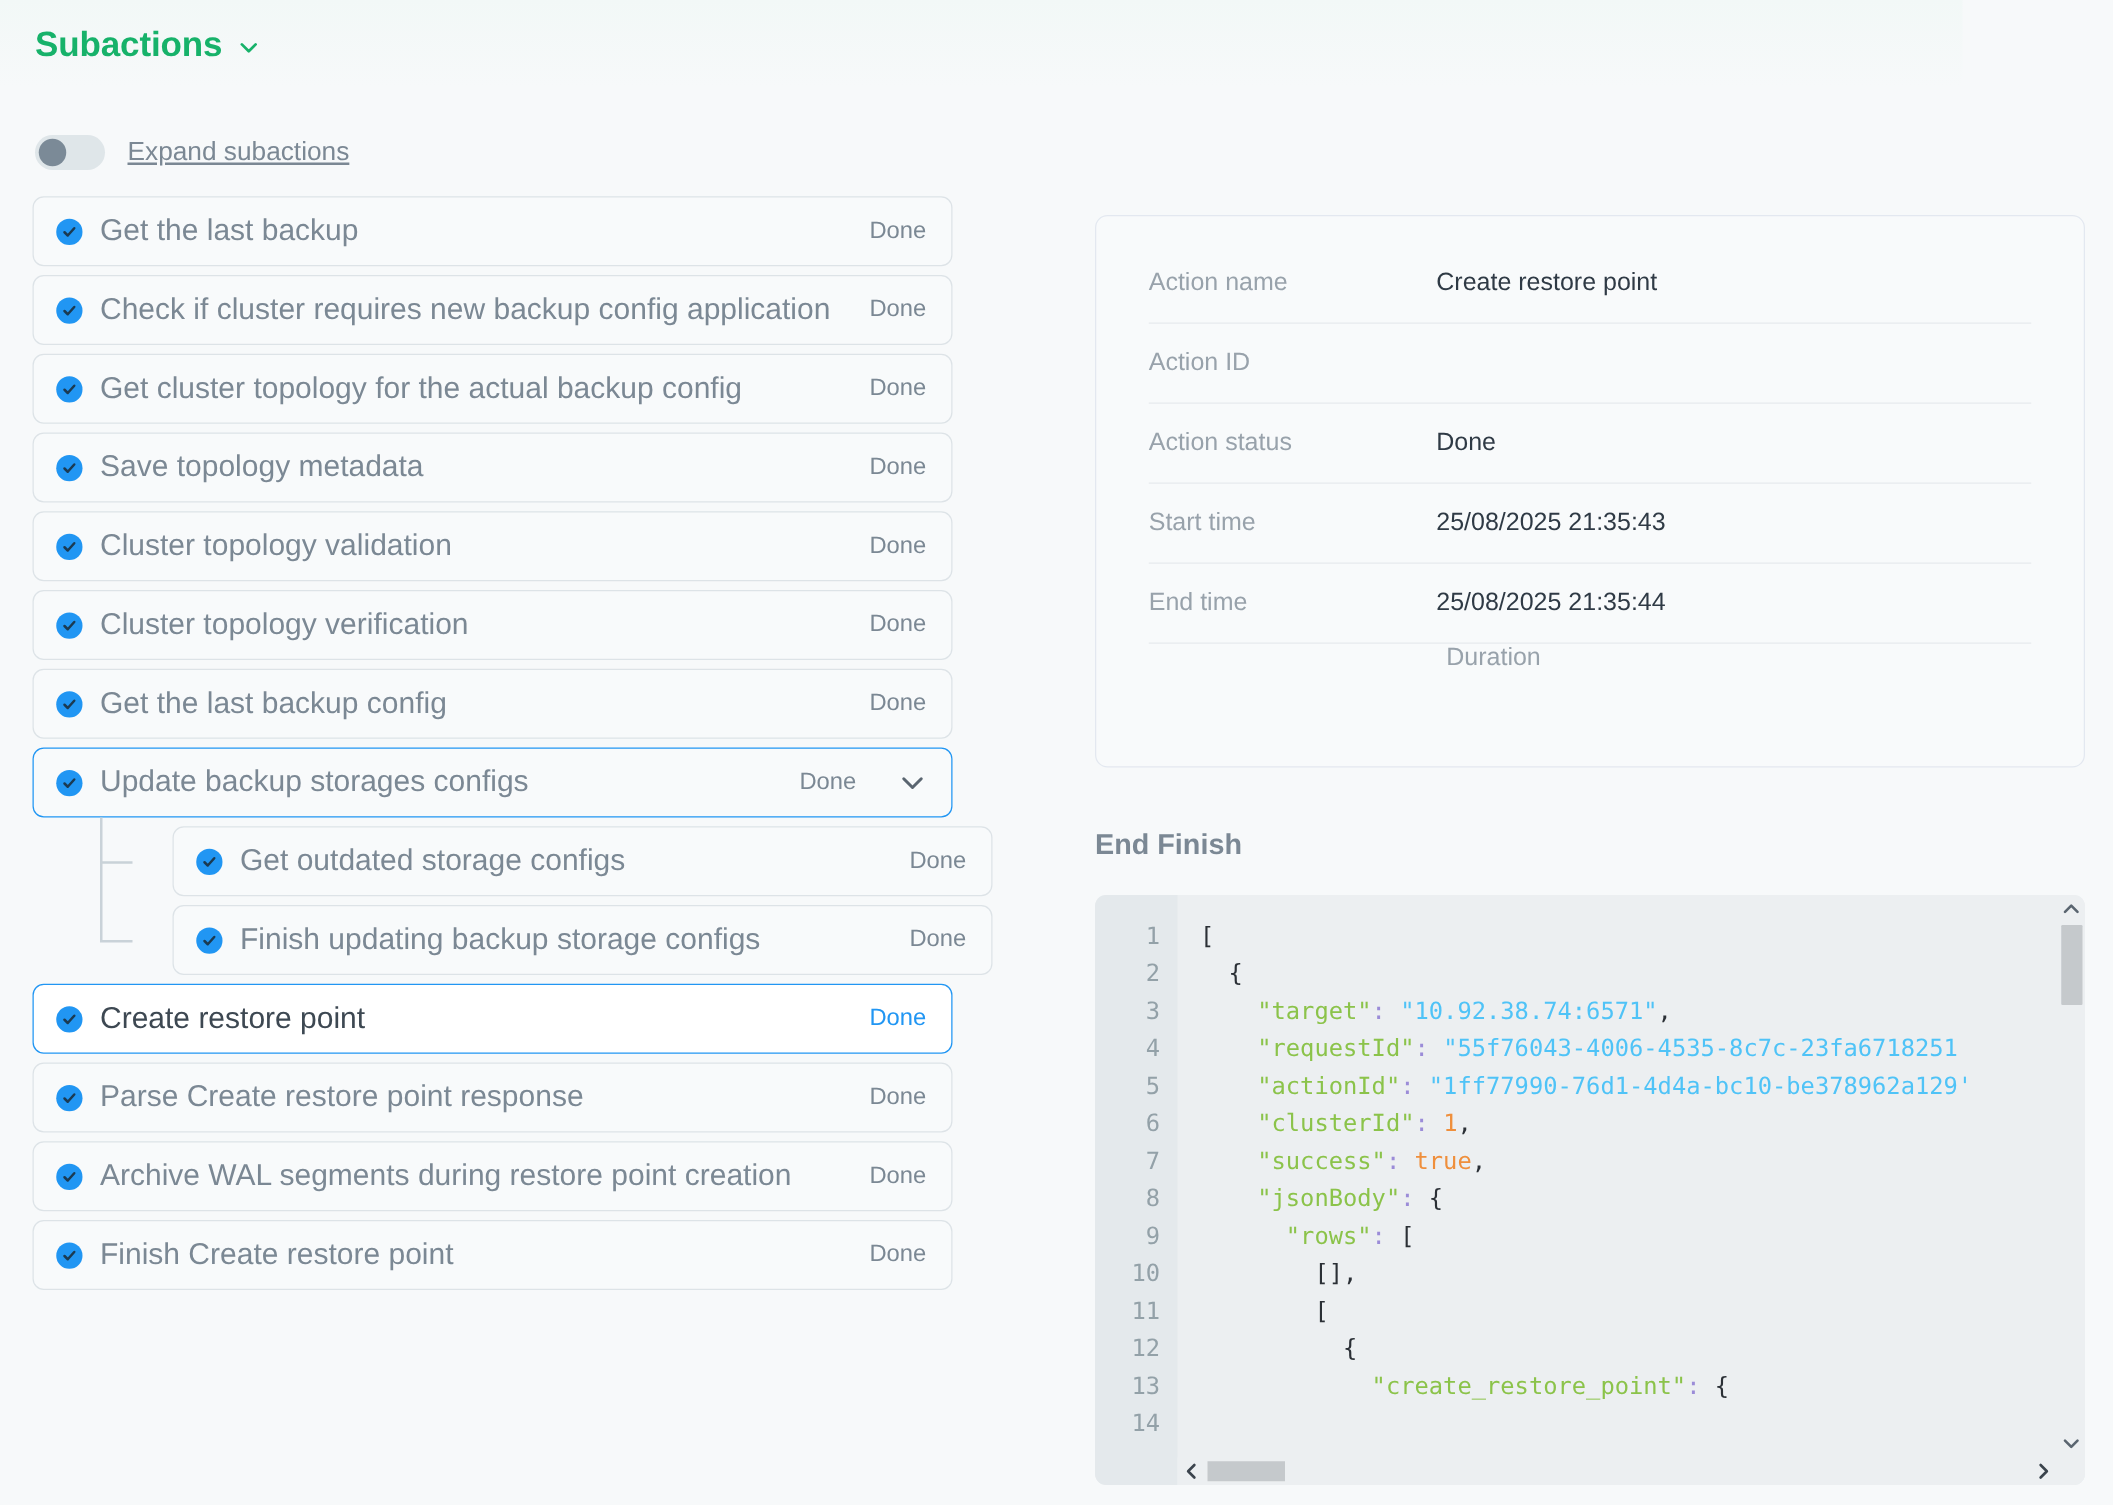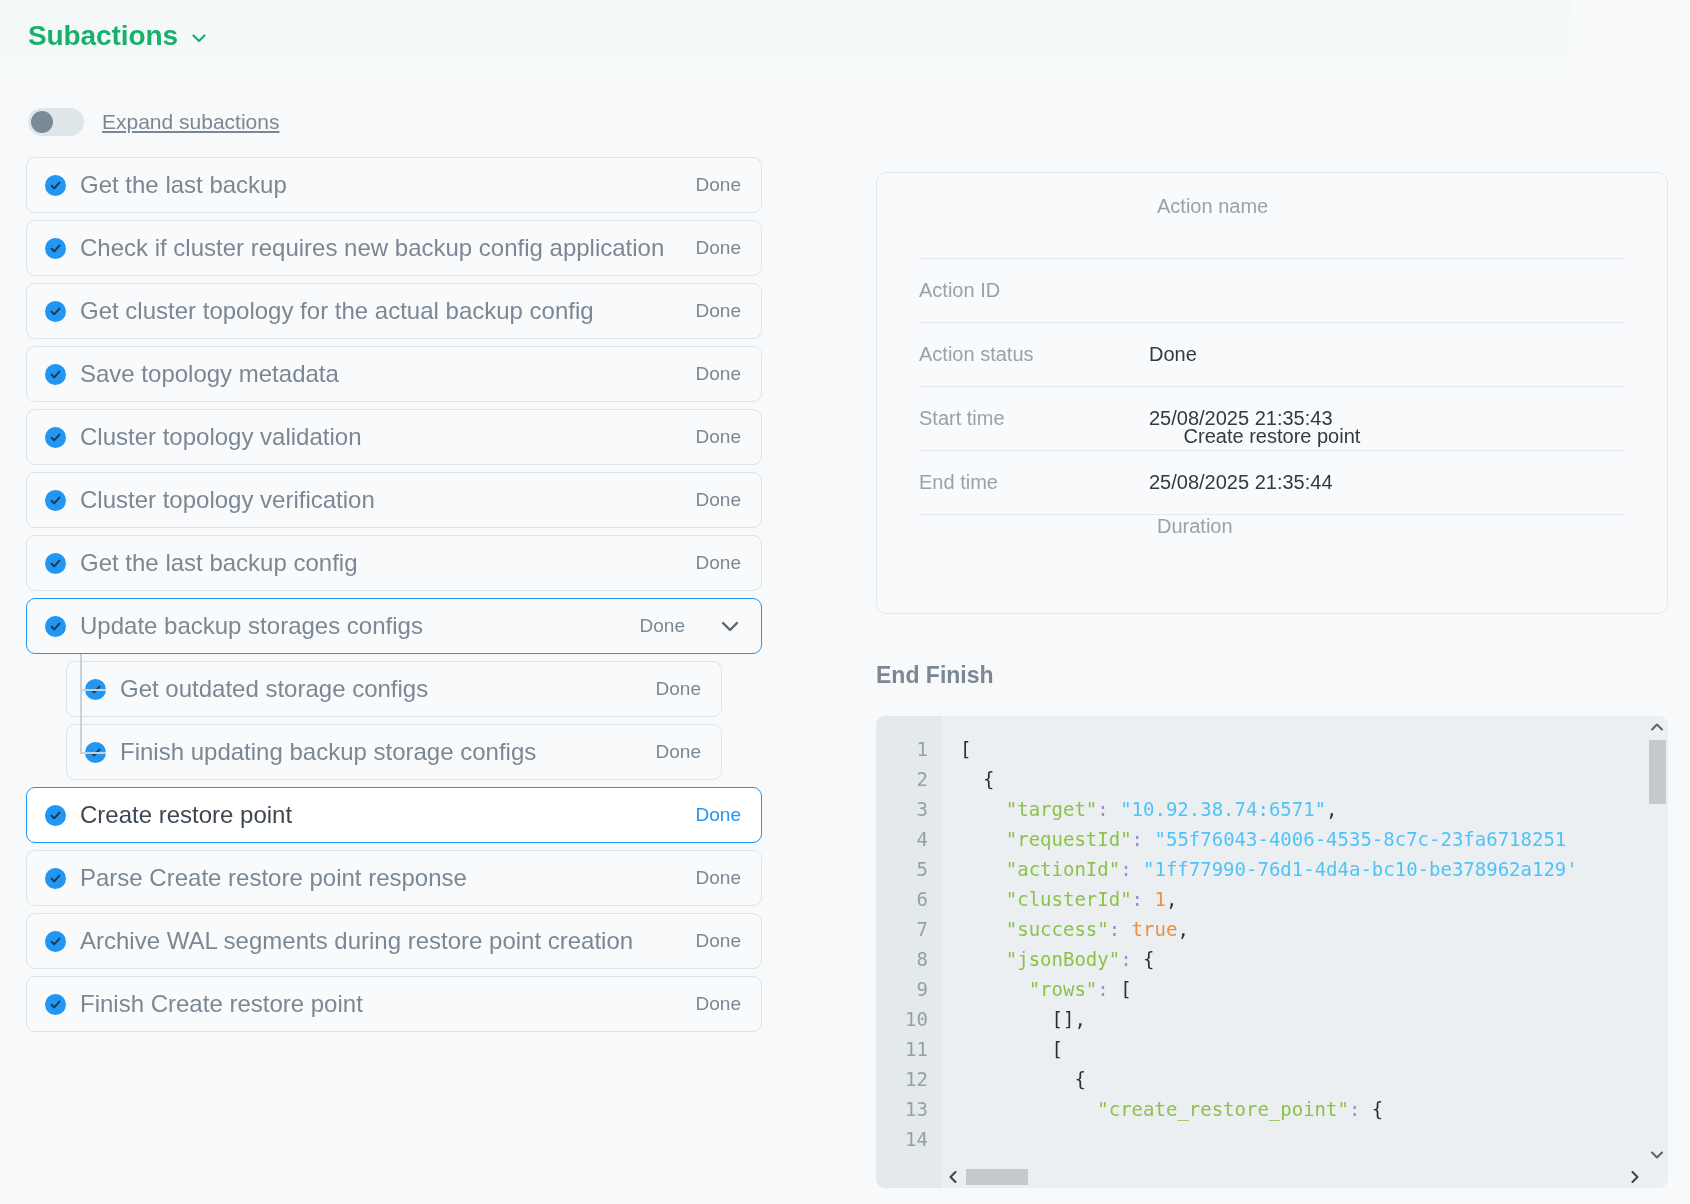--- a/index.html
+++ b/index.html
@@ -76,21 +76,21 @@
     height: 56px;
     background: #f8fafb;
     border: 1px solid #dde3e7;
     border-radius: 9px;
     display: flex;
     align-items: center;
     padding: 0 20px 0 18px;
     margin-bottom: 7px;
   }
   .sub-row.child {
-    margin-left: 40px;
+    margin-left: 112px;
     width: 656px;
   }
   .sub-row.selected {
     background: #ffffff;
     border: 1px solid #2196f3;
   }
   .sub-row.outlined {
     background: #f8fafb;
     border: 1px solid #2196f3;
     align-items: center;
@@ -151,21 +151,21 @@
     border-radius: 10px;
     padding: 0 42px;
   }
   .detail-row {
     display: flex;
     align-items: center;
     height: 64px;
     border-bottom: 1px solid #e6eaee;
   }
   .detail-row:last-child { border-bottom: none; flex-direction: column; }
-  .detail-row:first-child { margin-top: 22px; flex-direction: column; }
+  .detail-row:first-child { margin-top: 22px; }
   .detail-key {
     width: 230px;
     flex: 0 0 230px;
     font-size: 20px;
     color: #98a2ab;
     font-weight: 400;
   }
   .detail-val {
     font-size: 20px;
     color: #2f3a45;

